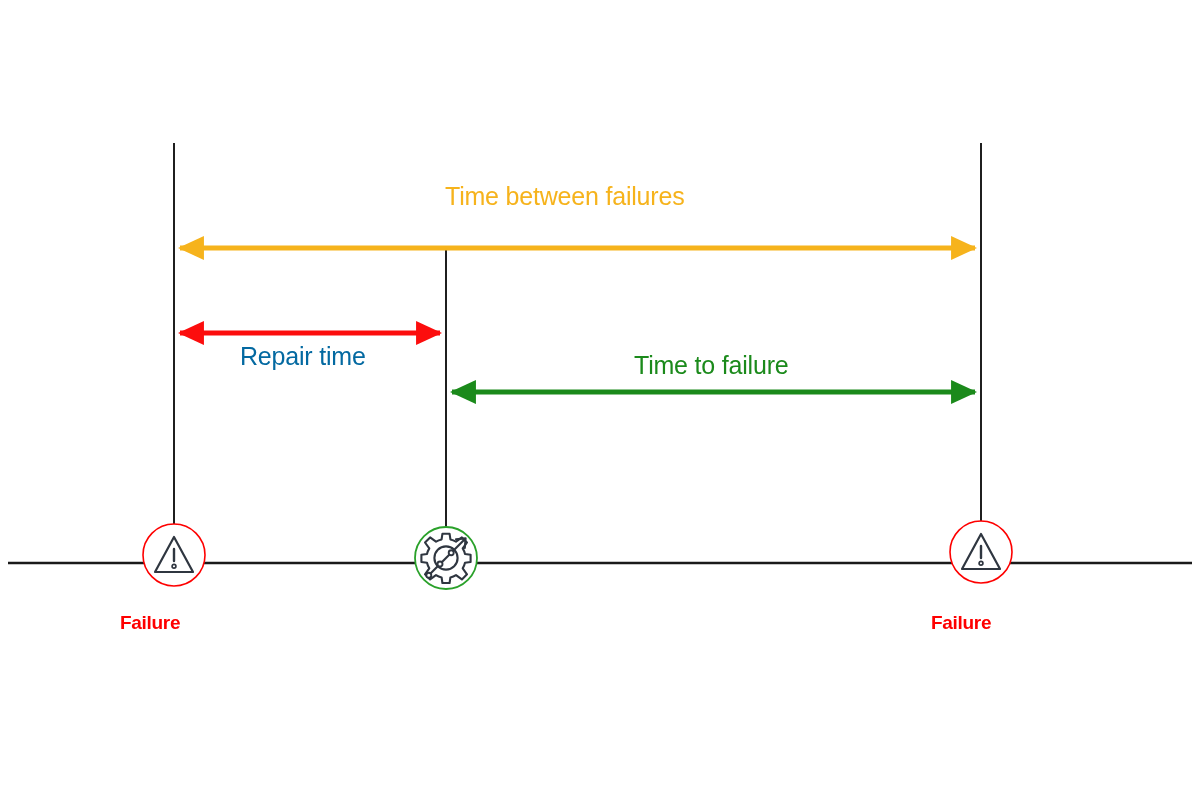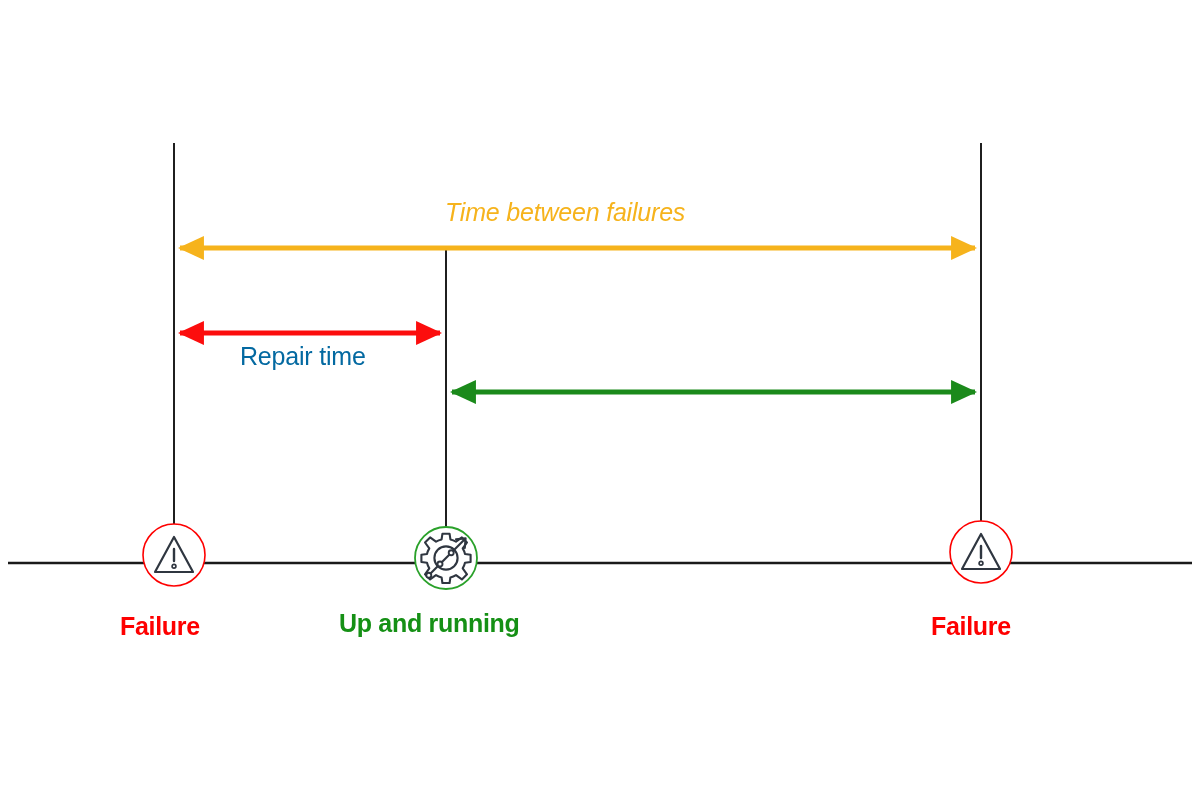--- a/index.html
+++ b/index.html
@@ -30,29 +30,28 @@
     white-space: nowrap;
     font-family: "Liberation Sans", sans-serif;
     font-size: 25px;
     font-weight: 400;
     letter-spacing: -0.2px;
   }
   .event-label {
     position: absolute;
     white-space: nowrap;
     font-family: "Liberation Sans", sans-serif;
-    font-size: 25px;
+    font-size: 19px;
     font-weight: 700;
     letter-spacing: -0.3px;
   }
   #label-time-between-failures {
     left: 445px;
-    top: 198px;
+    top: 182px;
     color: #F6B31C;
-    font-style: italic;
   }
   #label-repair-time {
     left: 240px;
     top: 342px;
     color: #0369a1;
   }
   #label-time-to-failure {
     left: 634px;
     top: 351px;
     color: #1B8A1B;
@@ -157,20 +156,20 @@
         <circle cx="0" cy="10.2" r="1.9" fill="none" stroke="#2F3640" stroke-width="1.7"></circle>
       </g>
     </g>
 
   </svg>
 
   <div class="dim-label" id="label-time-between-failures">Time between failures</div>
 
   <div class="dim-label" id="label-repair-time">Repair time</div>
 
+  <div class="dim-label" id="label-time-to-failure">Time to failure</div>
 
   <div class="event-label" id="label-failure-left">Failure</div>
 
-  <div class="event-label" id="label-up-and-running">Up and running</div>
 
   <div class="event-label" id="label-failure-right">Failure</div>
 
 </div>
 
 </body></html>

